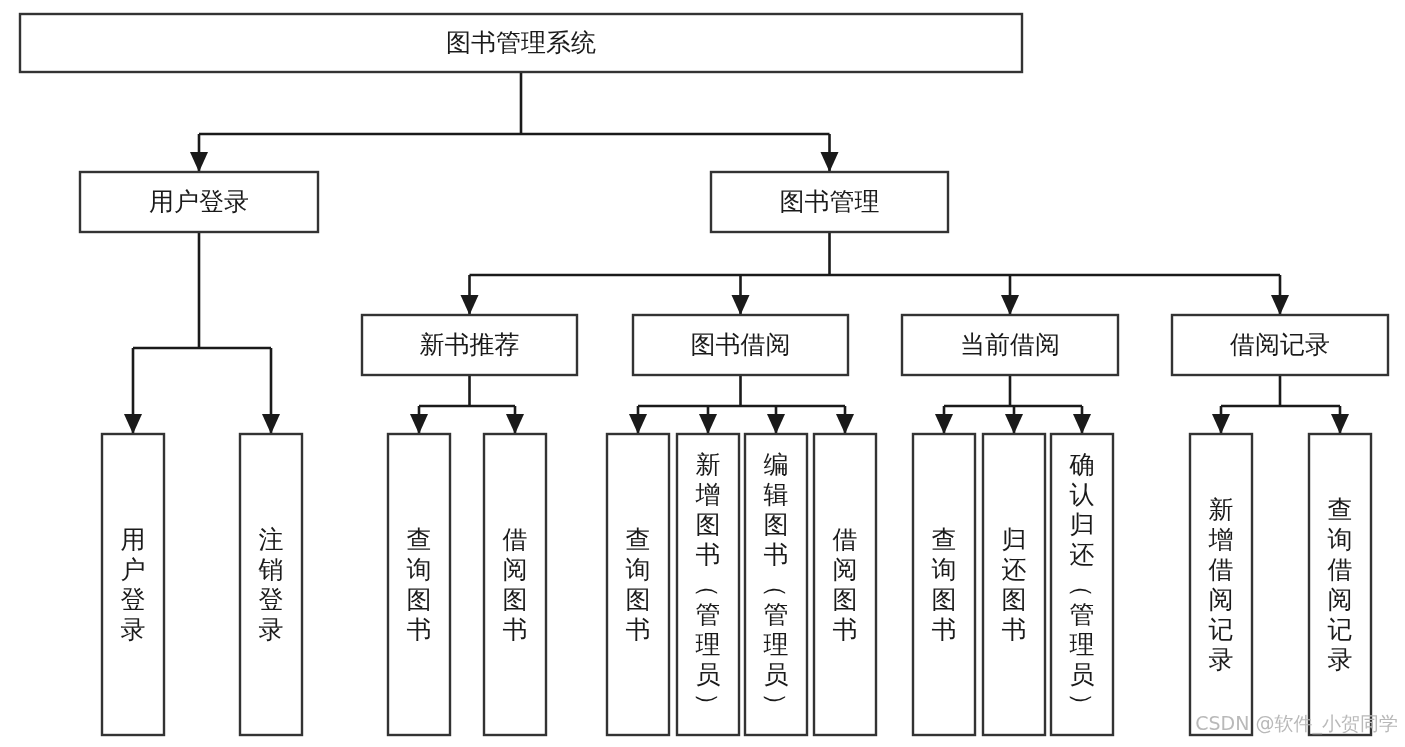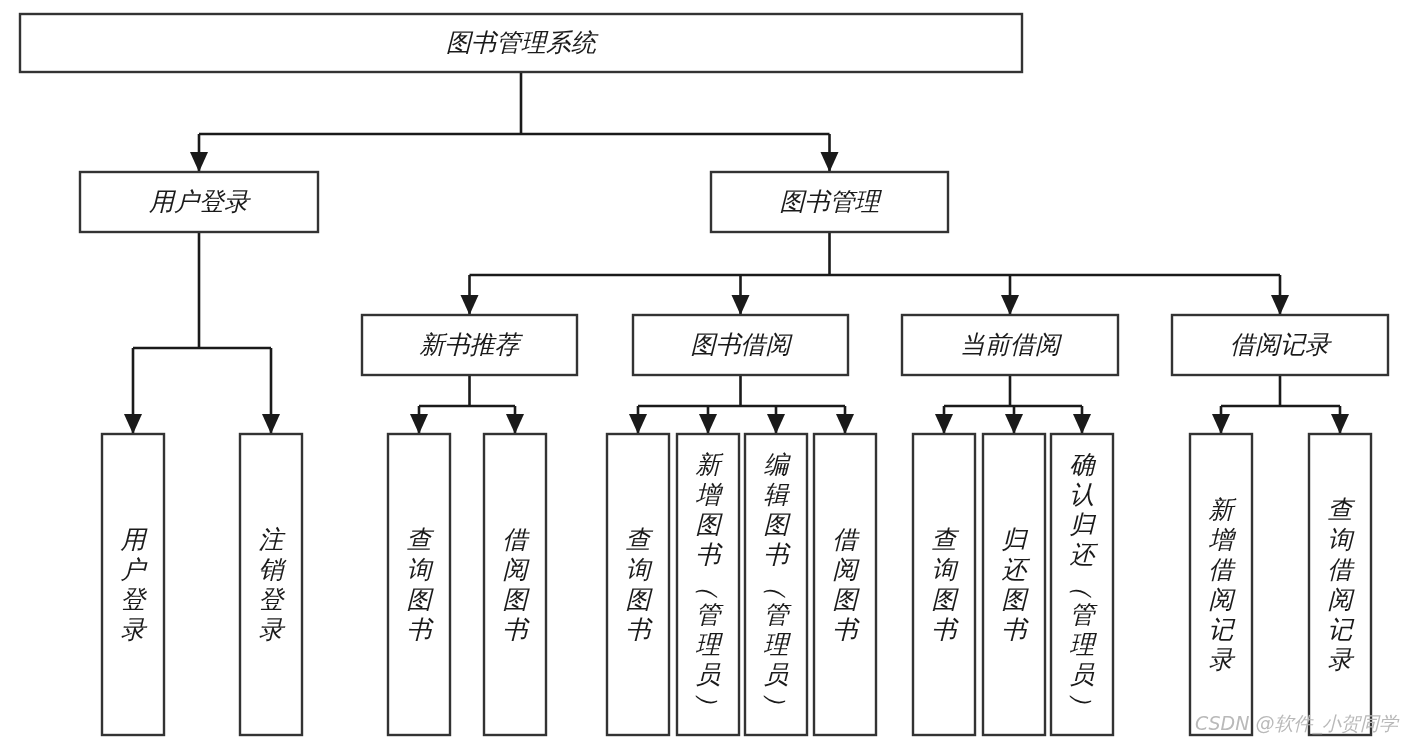--- a/index.html
+++ b/index.html
@@ -13,21 +13,20 @@
     position: relative;
     font-family: "DejaVu Sans", "Liberation Sans", sans-serif;
     overflow: hidden;
   }
   #diagram-root {
     position: absolute;
     left: 0;
     top: 0;
     width: 1405px;
     height: 730px;
-    font-style: italic;
   }
   .node-box {
     fill: #ffffff;
     stroke: #333333;
     stroke-width: 2.4;
   }
   .node-label {
     fill: #1a1a1a;
     font-family: "DejaVu Sans", "Liberation Sans", sans-serif;
     font-size: 25px;

